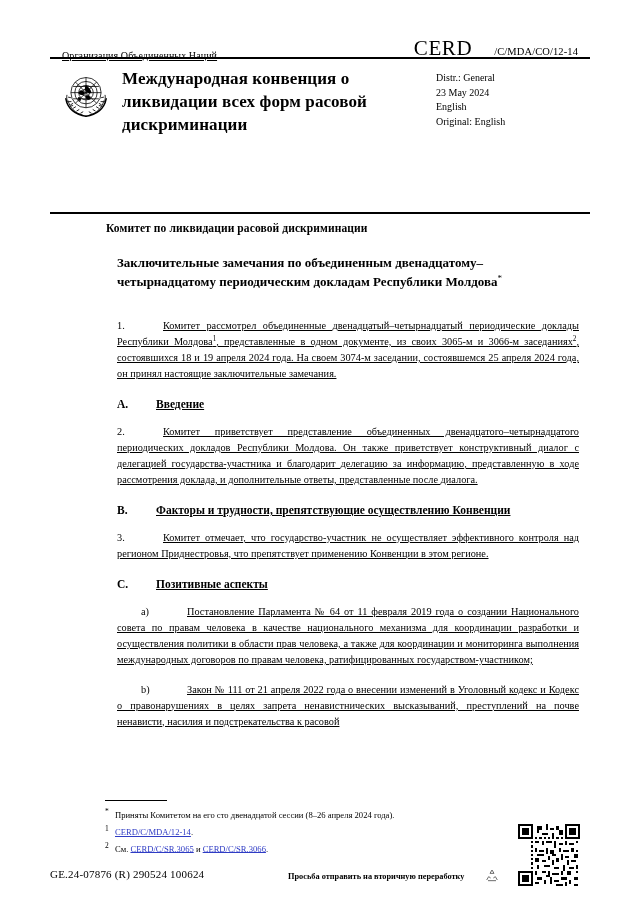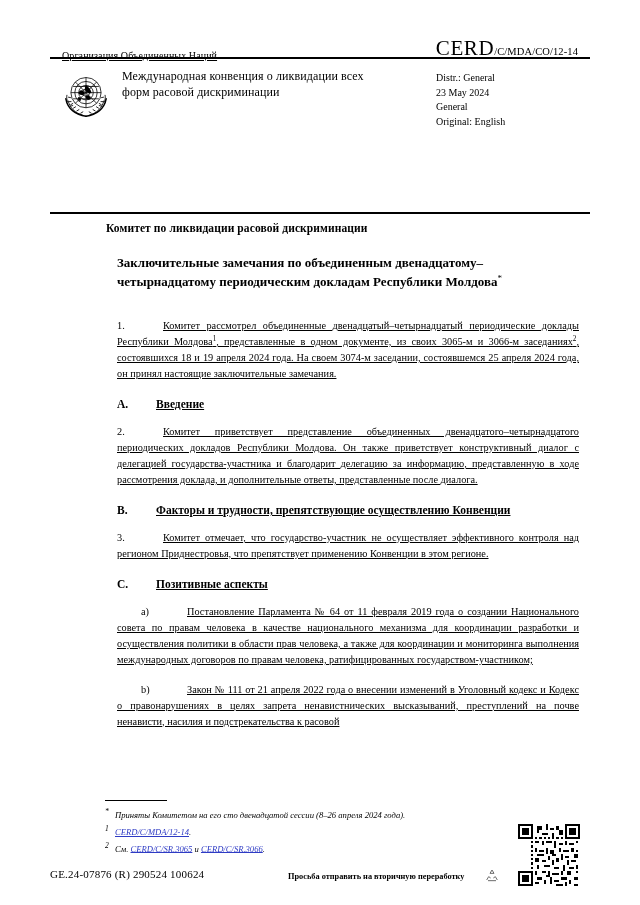--- a/index.html
+++ b/index.html
@@ -19,39 +19,39 @@
     position: absolute;
     left: 62px; top: 36px; width: 516px;
     display: flex; align-items: flex-end; justify-content: space-between;
   }
   .org-name {
     font-size: 10px;
     letter-spacing: 0.1px;
     white-space: nowrap;
     text-decoration: underline;
   }
-  .symbol-wrap { display: flex; align-items: baseline; white-space: nowrap; }
+  .symbol-wrap { display: flex; align-items: baseline; white-space: nowrap; gap: 22px; }
   .symbol-main { font-size: 21px; letter-spacing: 0.6px; }
   .symbol-sub  { font-size: 10.5px; letter-spacing: 0.1px; }
 
   .rule-thick {
     position: absolute;
     left: 50px; width: 540px;
     height: 2.2px; background: #000;
   }
 
   .masthead-body {
     position: absolute;
     left: 58px; top: 68px; width: 520px;
     display: flex; align-items: flex-start;
   }
   .un-emblem { width: 56px; height: 56px; flex: 0 0 56px; margin-right: 8px; }
   .conv-title {
-    font-weight: normal;
-    font-size: 12px;
+    font-weight: bold;
+    font-size: 17px;
     line-height: 1.34;
     width: 260px;
     letter-spacing: 0.1px;
   }
   .distr-block {
     margin-left: 54px;
     font-size: 10px;
     line-height: 1.45;
     padding-top: 3px;
   }
@@ -104,21 +104,20 @@
   .footnote-rule {
     position: absolute;
     left: 105px; top: 800px;
     width: 62px; height: 1px; background: #000;
   }
   .footnotes {
     position: absolute;
     left: 105px; top: 806px; width: 470px;
     font-size: 8.6px;
     line-height: 1.62;
-    font-style: italic;
   }
   .footnotes div { white-space: nowrap; }
   .footnotes .mark { display: inline-block; width: 10px; font-size: 7.5px; vertical-align: super; }
   .link { color: #2e3bc4; text-decoration: underline; }
 
   
   .footer-bar {
     position: absolute;
     left: 50px; top: 868px; width: 540px;
     display: flex; align-items: flex-start;
@@ -183,21 +182,21 @@
           <path d="M78 66l-5 -3M73 72l-5 -3M67 77l-5 -3M60 81l-5 -3"></path>
           <path d="M18 52l5 1M19 60l5 0M22 68l5 -1"></path>
           <path d="M82 52l-5 1M81 60l-5 0M78 68l-5 -1"></path>
         </g>
       </svg>
     </div>
     <div class="conv-title">Международная конвенция о ликвидации всех форм расовой дискриминации</div>
     <div class="distr-block">
       <div>Distr.: General</div>
       <div>23 May 2024</div>
-      <div>General</div>
+      <div>English</div>
       <div>Original: English</div>
     </div>
   </div>
 
   <div class="rule-thick" style="top:212px;"></div>
 
   <div class="committee">Комитет по ликвидации расовой дискриминации</div>
 
   <div class="doc-title">
     <span>Заключительные замечания по объединенным двенадцатому–четырнадцатому периодическим докладам Республики Молдова</span><span class="star">*</span>

